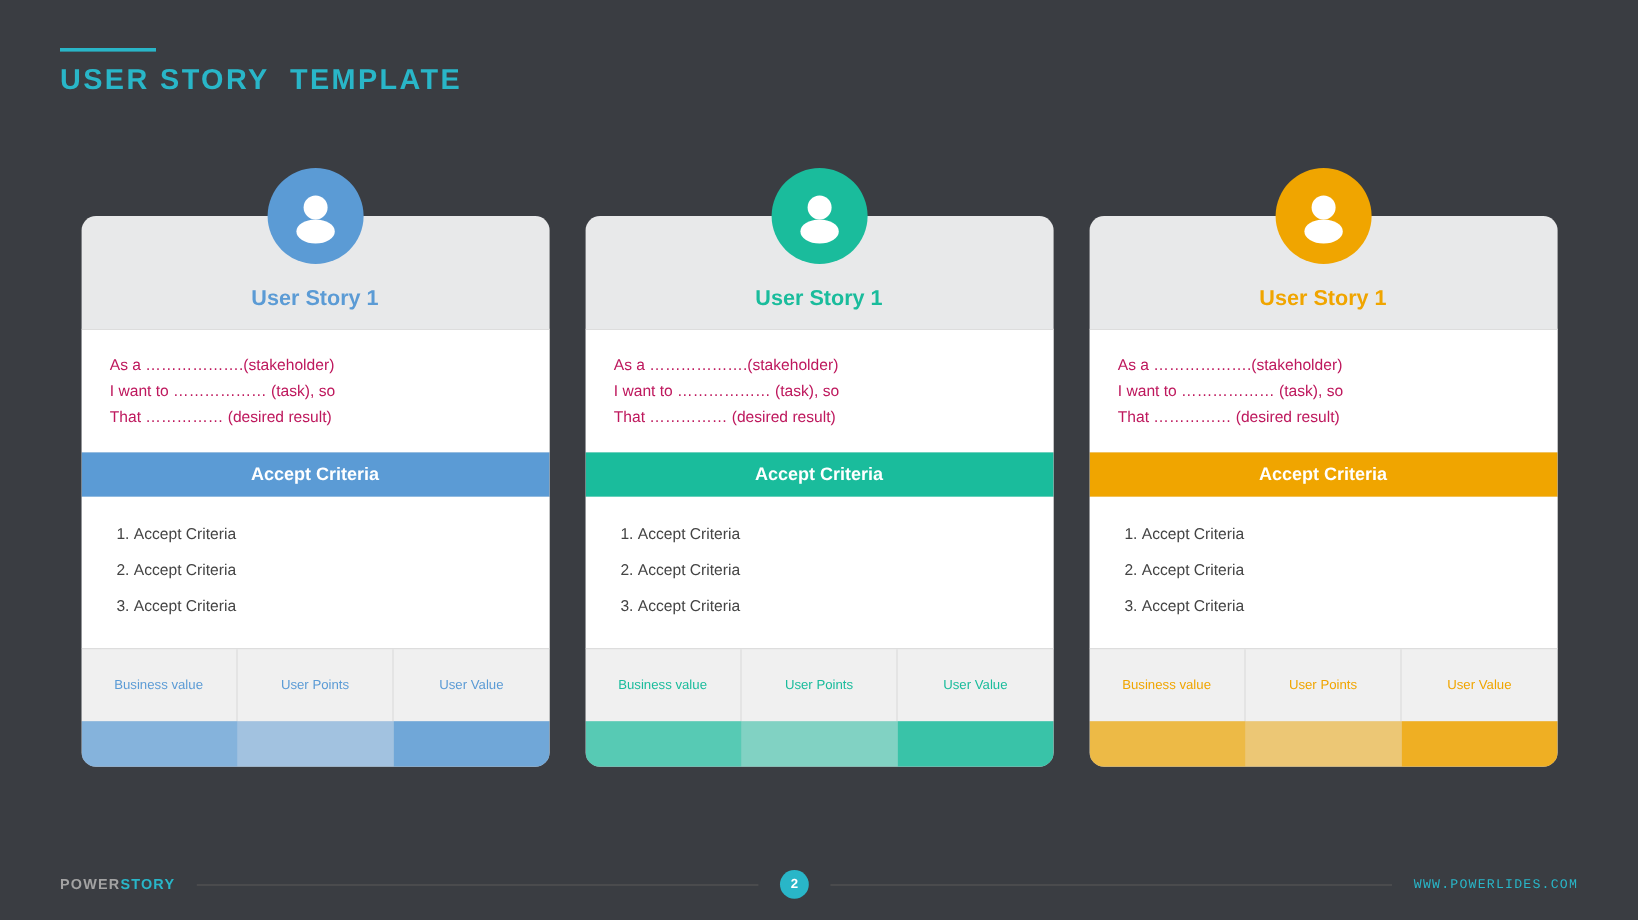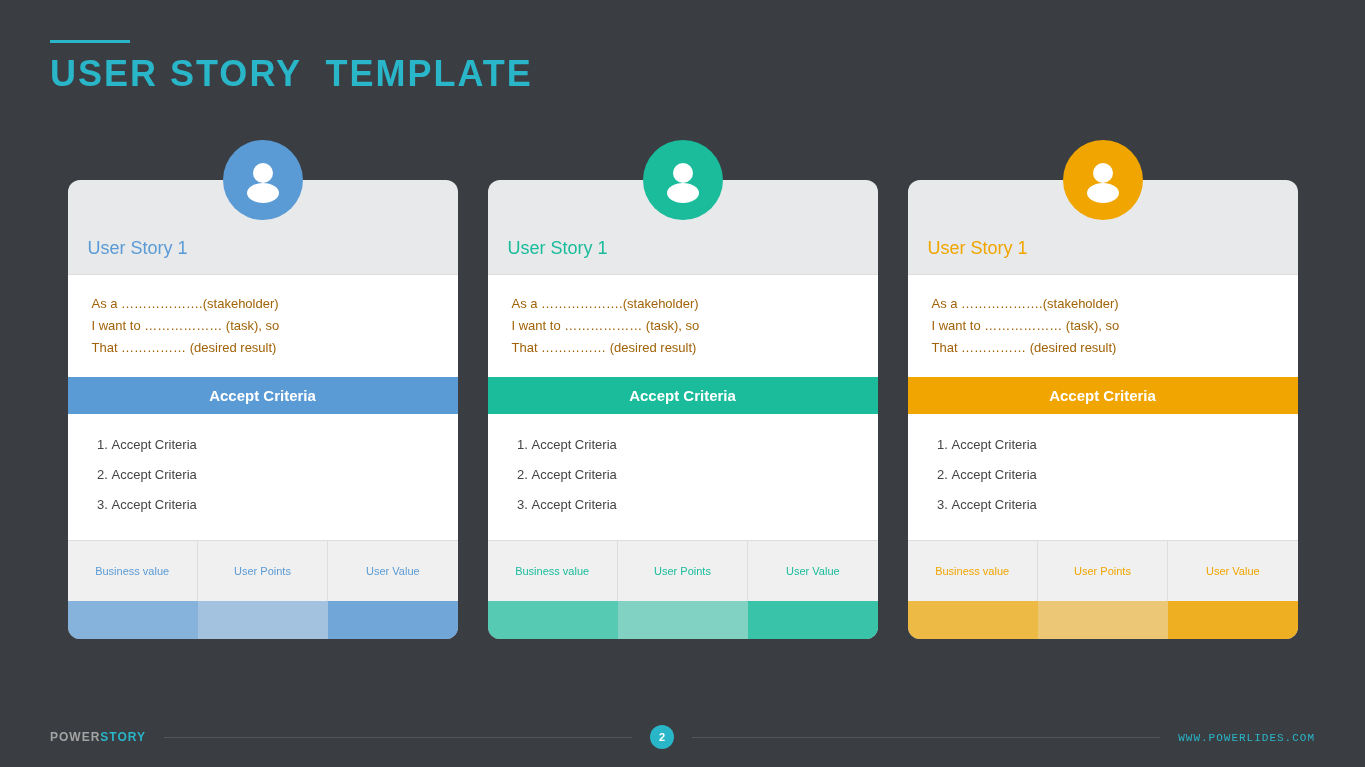--- a/index.html
+++ b/index.html
@@ -18,21 +18,21 @@
       top: 40px;
       left: 50px;
     }
     .header-line {
       width: 80px;
       height: 3px;
       background: #29b6c8;
       margin-bottom: 10px;
     }
     .header-title {
-      font-size: 36px;
+      font-size: 24px;
       font-weight: 900;
       color: #ffffff;
       letter-spacing: 2px;
       text-transform: uppercase;
     }
     .header-title span {
       color: #29b6c8;
       font-weight: 900;
     }
 
@@ -77,30 +77,31 @@
     
     .card {
       width: 100%;
       background: #e8e9ea;
       border-radius: 12px;
       overflow: hidden;
       padding-top: 50px;
     }
 
     .card-title {
+      text-align: center;
       font-size: 18px;
-      font-weight: 400;
-      padding: 8px 20px 15px;
+      font-weight: 700;
+      padding: 8px 4px 15px;
     }
 
     .card-description {
       background: #ffffff;
       padding: 18px 24px;
       font-size: 13px;
-      color: #a16207;
+      color: #be185d;
       line-height: 1.7;
       border-top: 1px solid #ddd;
     }
 
     .card-description p {
       margin: 0;
       white-space: nowrap;
     }
 
     

